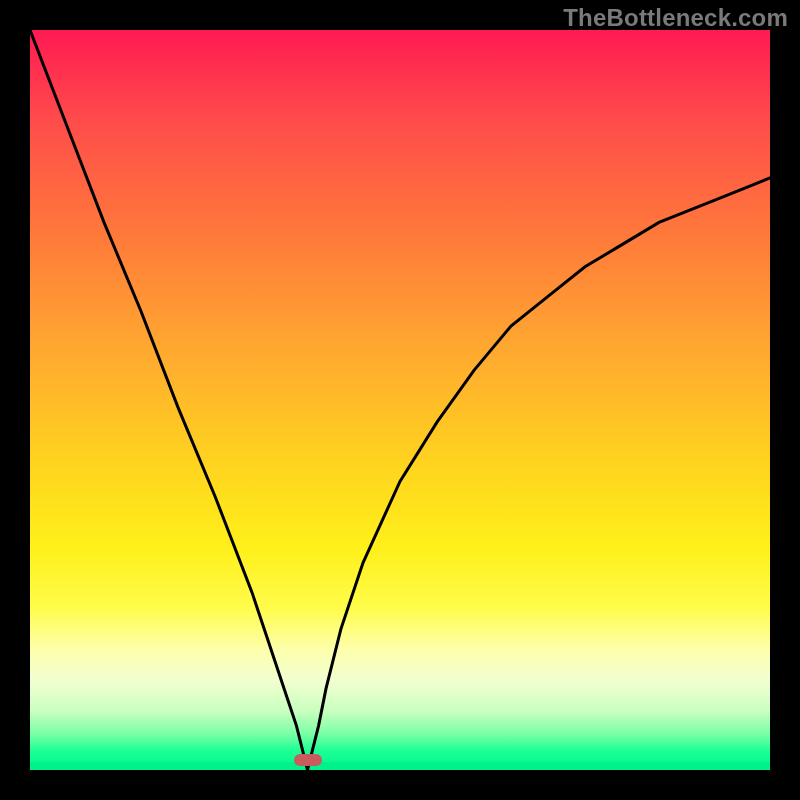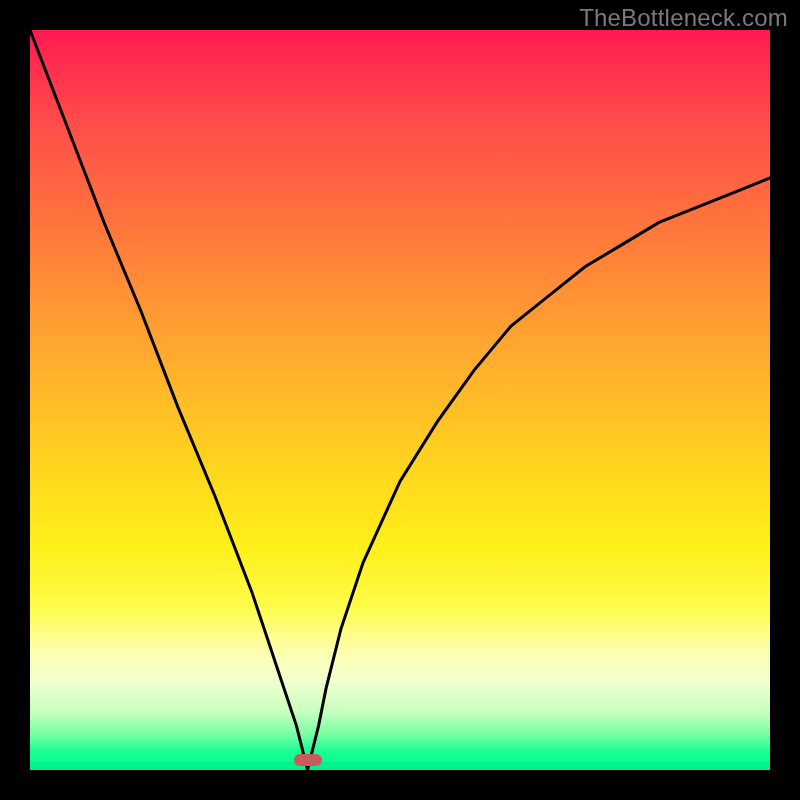--- a/index.html
+++ b/index.html
@@ -15,21 +15,21 @@
     width: 800px;
     height: 800px;
     background: #000;
   }
   .watermark {
     position: absolute;
     top: 4px;
     right: 12px;
     color: #7a7a7a;
     font-size: 24px;
-    font-weight: 400;
+    font-weight: 700;
     letter-spacing: 0.2px;
     z-index: 5;
   }
   .plot {
     position: absolute;
     left: 30px;
     top: 30px;
     width: 740px;
     height: 740px;
     overflow: hidden;

